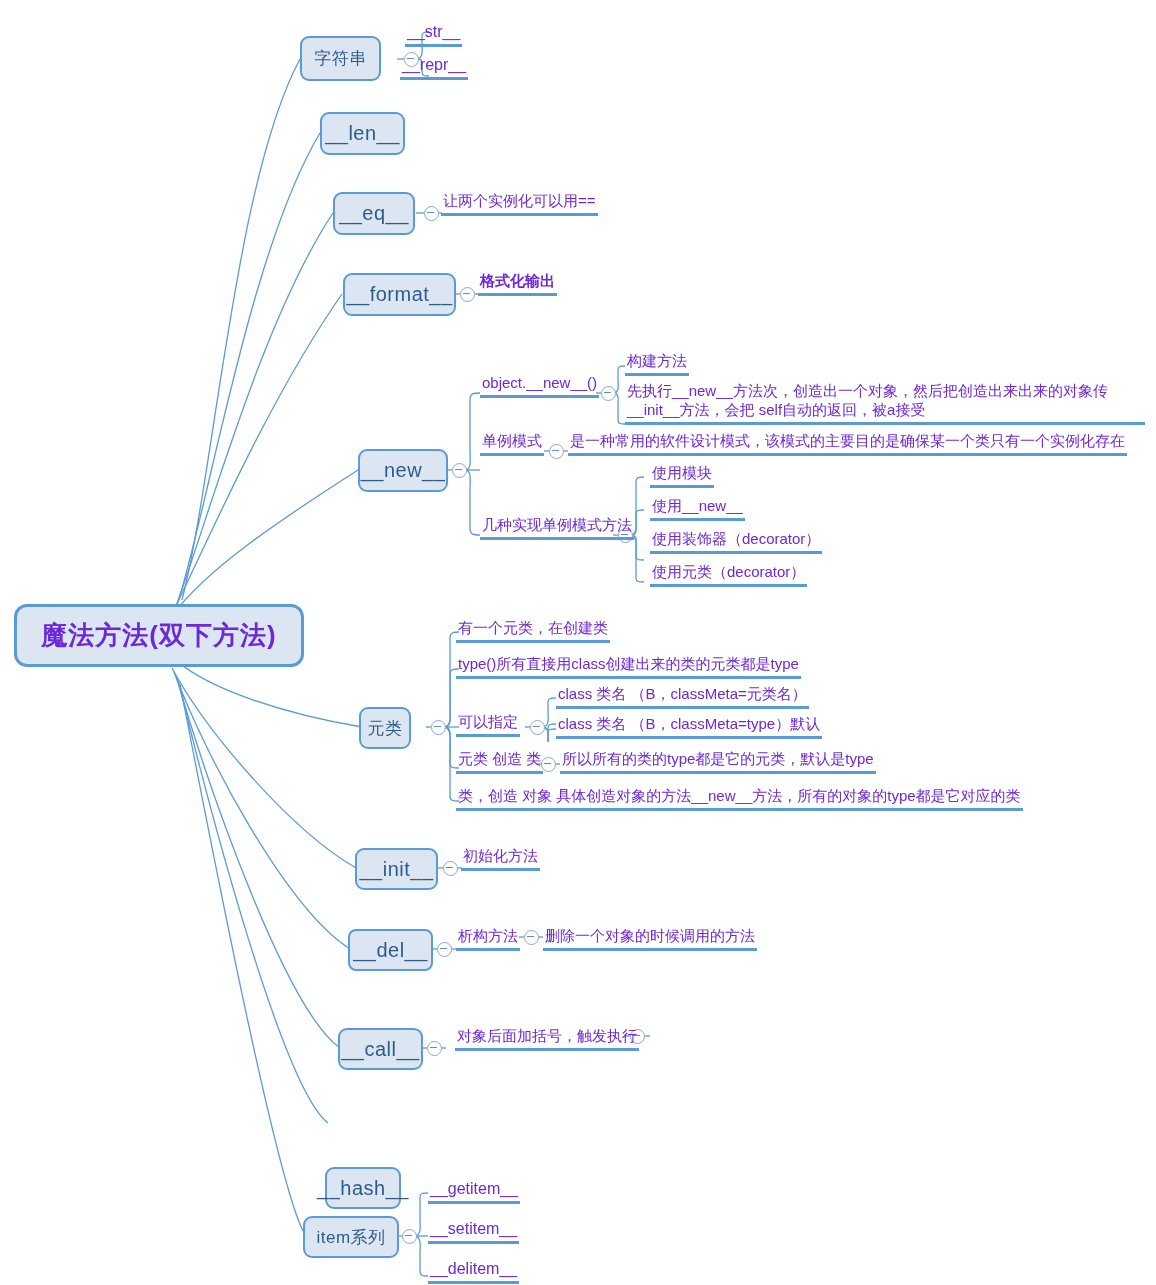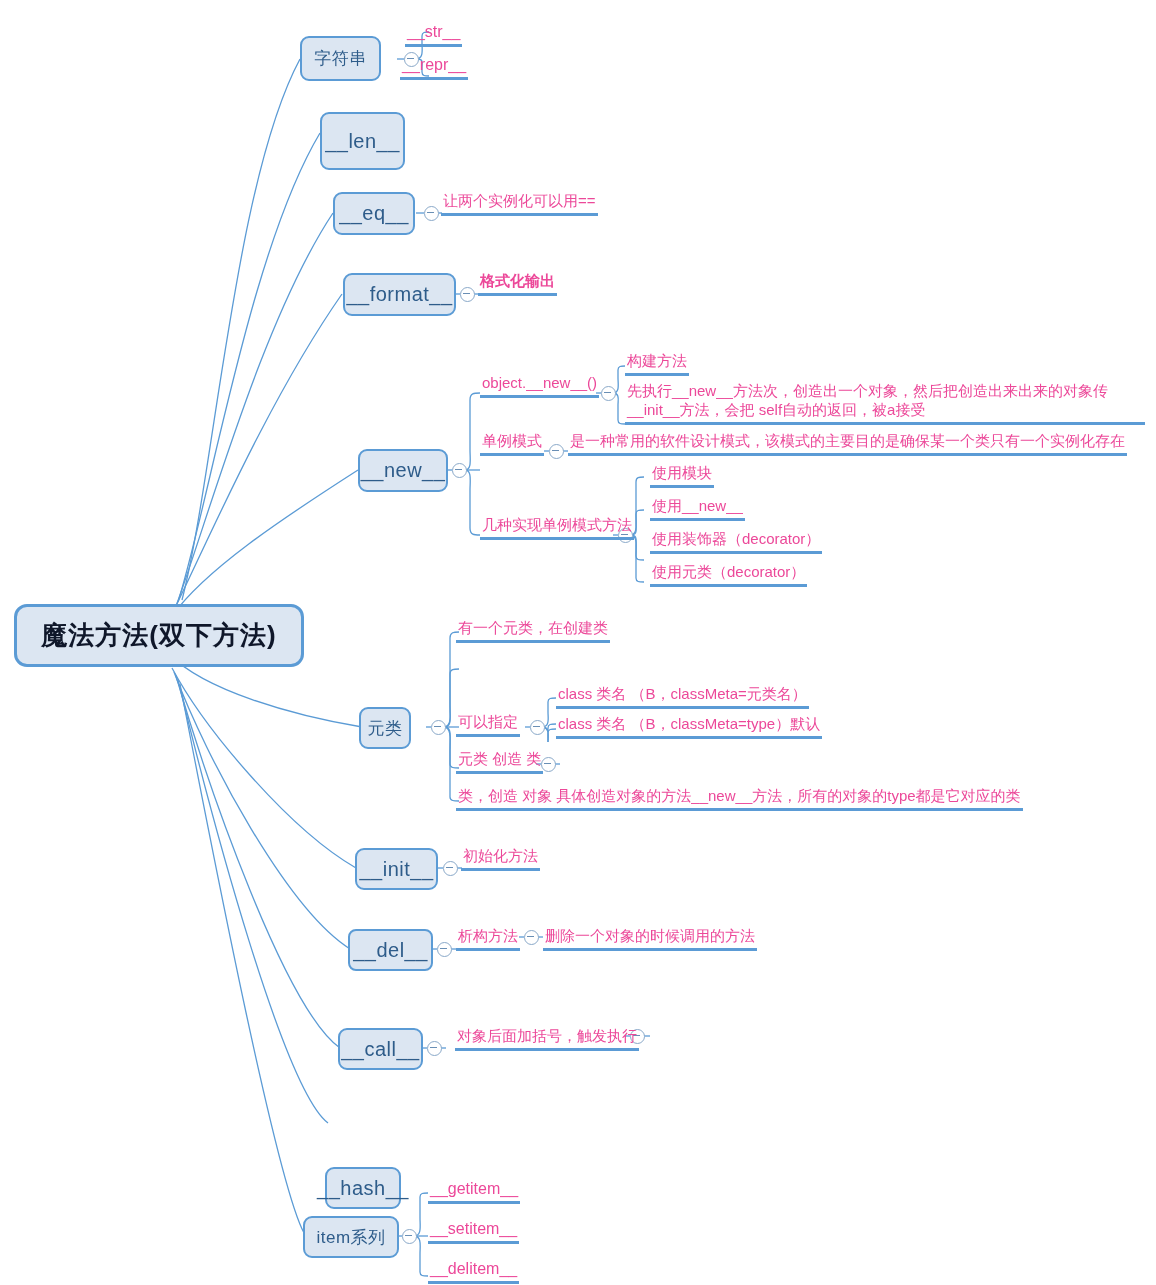--- a/index.html
+++ b/index.html
@@ -17,31 +17,31 @@
     color:#2e5c8a;
     display:flex;align-items:center;justify-content:center;
     white-space:nowrap;
     letter-spacing:.5px;
   }
   .box.root{
     border-radius:13px;
     border-width:3px;
     font-size:26px;
     font-weight:bold;
-    color:#0f172a;
+    color:#6d28d9;
     letter-spacing:1px;
   }
   .box.l1{font-size:20px;}
   .box.l1.cn{font-size:17px;}
 
   
   .topic{
     position:absolute;
     box-sizing:border-box;
-    color:#ec4899;
+    color:#6d28d9;
     white-space:nowrap;
     line-height:1.25;
     padding:0 2px 2px 2px;
     border-bottom:3px solid #5b9bd5;
   }
   .topic.wrap{white-space:normal;}
   .topic.s15{font-size:15px;}
   .topic.s16{font-size:16px;}
 
   
@@ -158,21 +158,21 @@
       <path d="M414,1236 C422,1236 420,1226 420,1218 L420,1197 C420,1193 423,1193 428,1193"></path>
       <path d="M414,1236 L428,1236"></path>
       <path d="M414,1236 C422,1236 420,1246 420,1254 L420,1272 C420,1276 423,1276 428,1276"></path>
     </g>
   </svg>
 
   <div class="box root" style="left:14px;top:604px;width:290px;height:63px;">魔法方法(双下方法)</div>
 
   <div class="box l1 cn" style="left:300px;top:36px;width:81px;height:45px;">字符串</div>
 
-  <div class="box l1" style="left:320px;top:112px;width:85px;height:58px;">__len__</div>
+  <div class="box l1" style="left:320px;top:112px;width:85px;height:43px;">__len__</div>
 
   <div class="box l1" style="left:333px;top:192px;width:82px;height:43px;">__eq__</div>
 
   <div class="box l1" style="left:343px;top:273px;width:113px;height:43px;">__format__</div>
 
   <div class="box l1" style="left:358px;top:449px;width:90px;height:43px;">__new__</div>
 
   <div class="box l1 cn" style="left:359px;top:707px;width:52px;height:42px;">元类</div>
 
   <div class="box l1" style="left:355px;top:848px;width:83px;height:42px;">__init__</div>
@@ -221,27 +221,29 @@
 
   <div class="topic s15" style="left:480px;top:516px;">几种实现单例模式方法</div>
 
   <div class="topic s15" style="left:650px;top:464px;">使用模块</div>
   <div class="topic s15" style="left:650px;top:497px;">使用__new__</div>
   <div class="topic s15" style="left:650px;top:530px;">使用装饰器（decorator）</div>
   <div class="topic s15" style="left:650px;top:563px;">使用元类（decorator）</div>
 
   <div class="topic s15" style="left:456px;top:619px;">有一个元类，在创建类</div>
 
+  <div class="topic s15" style="left:456px;top:655px;">type()所有直接用class创建出来的类的元类都是type</div>
 
   <div class="topic s15" style="left:456px;top:713px;">可以指定</div>
 
   <div class="topic s15" style="left:556px;top:715px;">class 类名 （B，classMeta=type）默认</div>
   <div class="topic s15" style="left:556px;top:685px;">class 类名 （B，classMeta=元类名）</div>
 
   <div class="topic s15" style="left:456px;top:750px;">元类 创造 类</div>
+  <div class="topic s15" style="left:560px;top:750px;">所以所有的类的type都是它的元类，默认是type</div>
 
   <div class="topic s15" style="left:456px;top:787px;">类，创造 对象 具体创造对象的方法__new__方法，所有的对象的type都是它对应的类</div>
 
   <div class="topic s15" style="left:461px;top:847px;">初始化方法</div>
 
   <div class="topic s15" style="left:456px;top:927px;">析构方法</div>
   <div class="topic s15" style="left:543px;top:927px;">删除一个对象的时候调用的方法</div>
 
   <div class="topic s15" style="left:455px;top:1027px;">对象后面加括号，触发执行</div>
 

